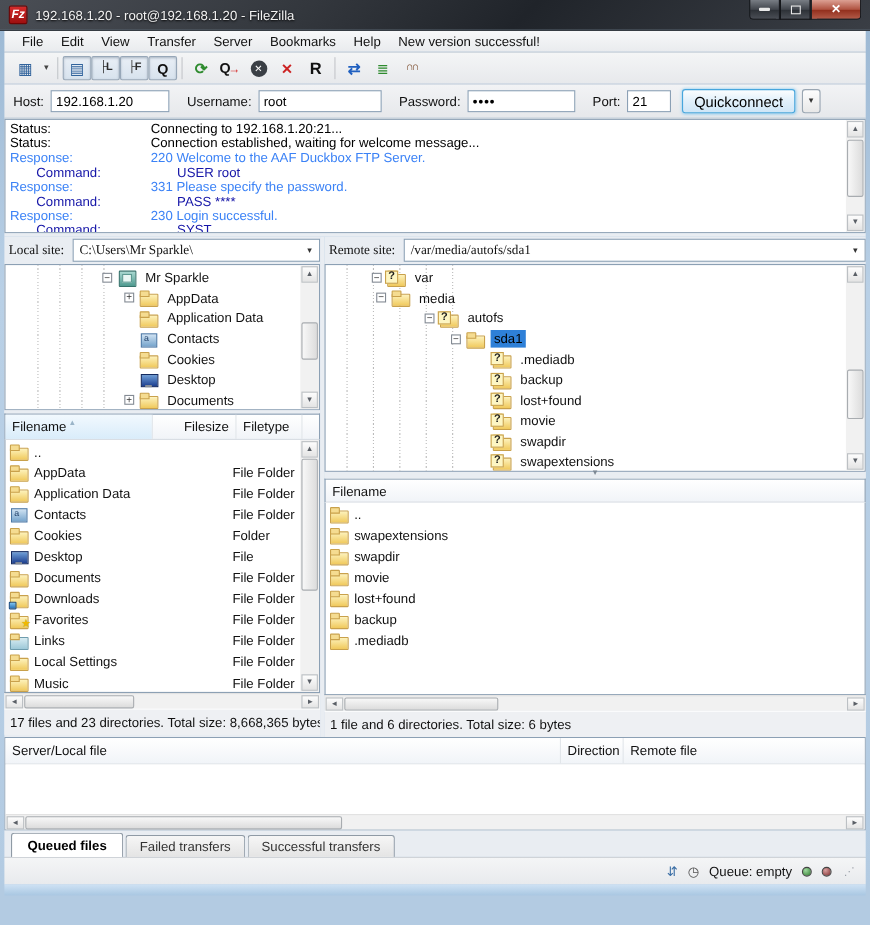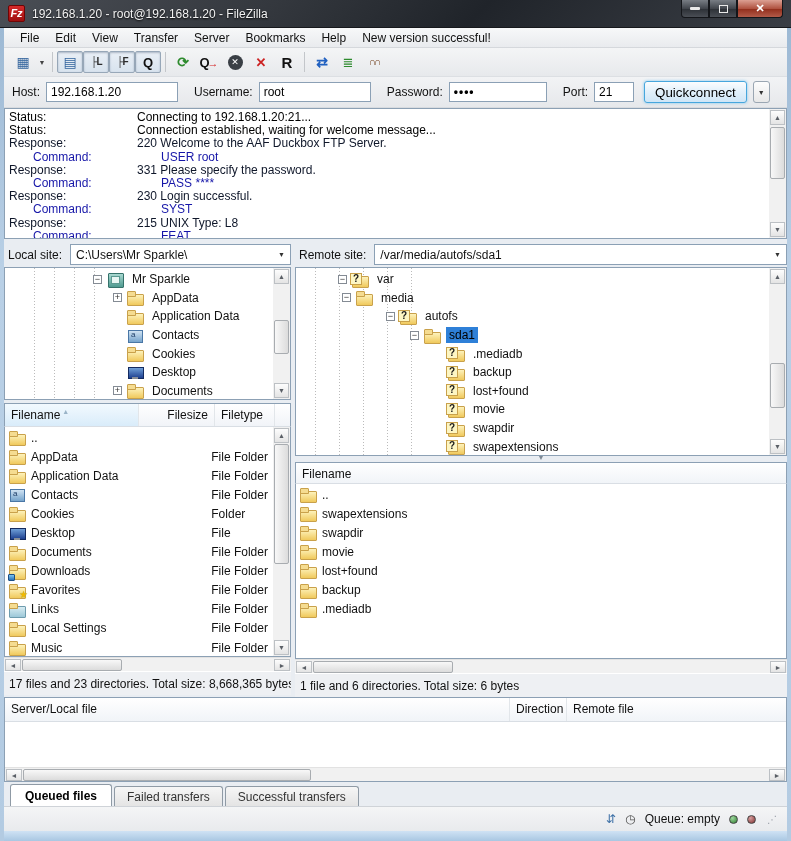--- a/index.html
+++ b/index.html
@@ -39,49 +39,49 @@
   .g-disc { color:#c22; font-weight:bold; }
   .g-r { font-weight:bold; font-size:15px; }
   .g-cmp { color:#2060c0; font-weight:bold; font-size:14px; }
   .g-sync { color:#2e8b2e; font-size:13px; }
   .g-find { color:#7a4a2a; font-weight:bold; font-size:10px; letter-spacing:-2px; }
 
   .quickbar { height:31px; background:linear-gradient(#f2f3f5,#e6e8eb); display:flex; align-items:center; padding:0 8px; gap:6px; border-bottom:1px solid #d8dbdf; }
   .qlabel { margin-left:10px; }
   .qlabel:first-child { margin-left:0; }
   .qinput { height:20px; border:1px solid #8ba0b5; background:#fff; padding:0 4px; font-family:"Liberation Sans",sans-serif; font-size:12px; }
-  .w-host{width:132px} .w-user{width:112px} .w-pass{width:98px; letter-spacing:1px; font-weight:bold} .w-port{width:40px}
+  .w-host{width:108px} .w-user{width:112px} .w-pass{width:98px; letter-spacing:1px; font-weight:bold} .w-port{width:40px}
   .qbtn { height:22px; padding:0 10px; border:1px solid #46a6dd; border-radius:3px; background:linear-gradient(#fbfdfe,#e3f1fb 45%,#cfe6f7); box-shadow:0 0 3px #7cc5ef; margin-left:4px; }
   .qbtn-drop { width:17px; height:22px; border:1px solid #9aa6b2; border-radius:3px; background:linear-gradient(#fdfdfd,#e8e8e8); text-align:center; font-size:7px; line-height:22px; color:#333; }
 
   
-  .log { height:131px; background:#fff; border:1px solid #8ca0b4; display:flex; overflow:hidden; }
+  .log { height:104px; background:#fff; border:1px solid #8ca0b4; display:flex; overflow:hidden; }
   .loglines { flex:1; padding:2px 0 0 4px; overflow:hidden; }
   .logline { line-height:13.2px; white-space:nowrap; }
   .loglabel { display:inline-block; width:128px; }
-  .status { color:#000; } .response { color:#0f172a; } .command { color:#1616a8;margin-left:24px; }
+  .status { color:#000; } .response { color:#3b82f6; } .command { color:#1616a8;margin-left:24px; }
 
   
   .vscroll { width:17px; background:#f1f1f1; position:relative; flex:0 0 17px; }
   .hscroll { height:14px; background:#f1f1f1; position:relative; border-top:1px solid #e2e2e2; }
   .sarr { position:absolute; background:linear-gradient(#fdfdfd,#e4e4e4); border:1px solid #bcc0c4; color:#5a5f66; text-align:center; }
   .va { width:15px; height:15px; left:1px; font-size:7px; line-height:14px; }
   .va.up{top:1px} .va.dn{bottom:1px}
   .ha { width:16px; height:12px; top:1px; font-size:7px; line-height:11px; }
   .ha.lf{left:1px} .ha.rt{right:1px}
   .vthumb { position:absolute; left:1px; width:15px; background:linear-gradient(90deg,#f8f8f8,#dcdcdc); border:1px solid #a8acb0; border-radius:2px; }
   .hthumb { position:absolute; top:1px; height:12px; background:linear-gradient(#f8f8f8,#dcdcdc); border:1px solid #a8acb0; border-radius:2px; }
 
   
   .gap3 { height:3px; background:#e9edf2; }
   .panes { height:455px; display:flex; }
   .vsplit { width:4px; background:#e9edf2; }
   .pane { display:flex; flex-direction:column; background:#e9edf2; }
   .pane.left { width:287px; } .pane.right { width:492px; }
-  .siterow { height:25px; display:flex; align-items:center; gap:4px; padding:1px 0; }
+  .siterow { height:25px; display:flex; align-items:center; gap:4px; padding:1px 0;font-family:Liberation Serif, serif; }
   .sitelabel { padding:0 4px; white-space:nowrap; }
   .sitecombo { flex:1; height:21px; border:1px solid #8ba0b5; background:#fff; display:flex; align-items:center; padding:0 5px; justify-content:space-between;gap:16px; }
   .combo-arrow { font-size:7px; color:#333; }
 
   .treebox { background:#fff; border:1px solid #8ca0b4; display:flex; overflow:hidden; }
   .pane.left .treebox { height:133px; }
   .pane.right .treebox { height:189px; }
   .treeinner { flex:1; overflow:hidden; padding-top:2px; }
   .pane.left .treeinner { background-image:repeating-linear-gradient(to bottom,#bbb 0 1px,transparent 1px 3px),repeating-linear-gradient(to bottom,#bbb 0 1px,transparent 1px 3px),repeating-linear-gradient(to bottom,#bbb 0 1px,transparent 1px 3px),repeating-linear-gradient(to bottom,#bbb 0 1px,transparent 1px 3px); background-size:1px 100%,1px 100%,1px 100%,1px 100%; background-position:29px 0,49px 0,69px 0,89px 0; background-repeat:no-repeat; }
   .pane.right .treeinner { background-image:repeating-linear-gradient(to bottom,#bbb 0 1px,transparent 1px 3px),repeating-linear-gradient(to bottom,#bbb 0 1px,transparent 1px 3px),repeating-linear-gradient(to bottom,#bbb 0 1px,transparent 1px 3px),repeating-linear-gradient(to bottom,#bbb 0 1px,transparent 1px 3px),repeating-linear-gradient(to bottom,#bbb 0 1px,transparent 1px 3px); background-size:1px 100%,1px 100%,1px 100%,1px 100%,1px 100%; background-position:19px 0,43px 0,67px 0,91px 0,115px 0; background-repeat:no-repeat; }

